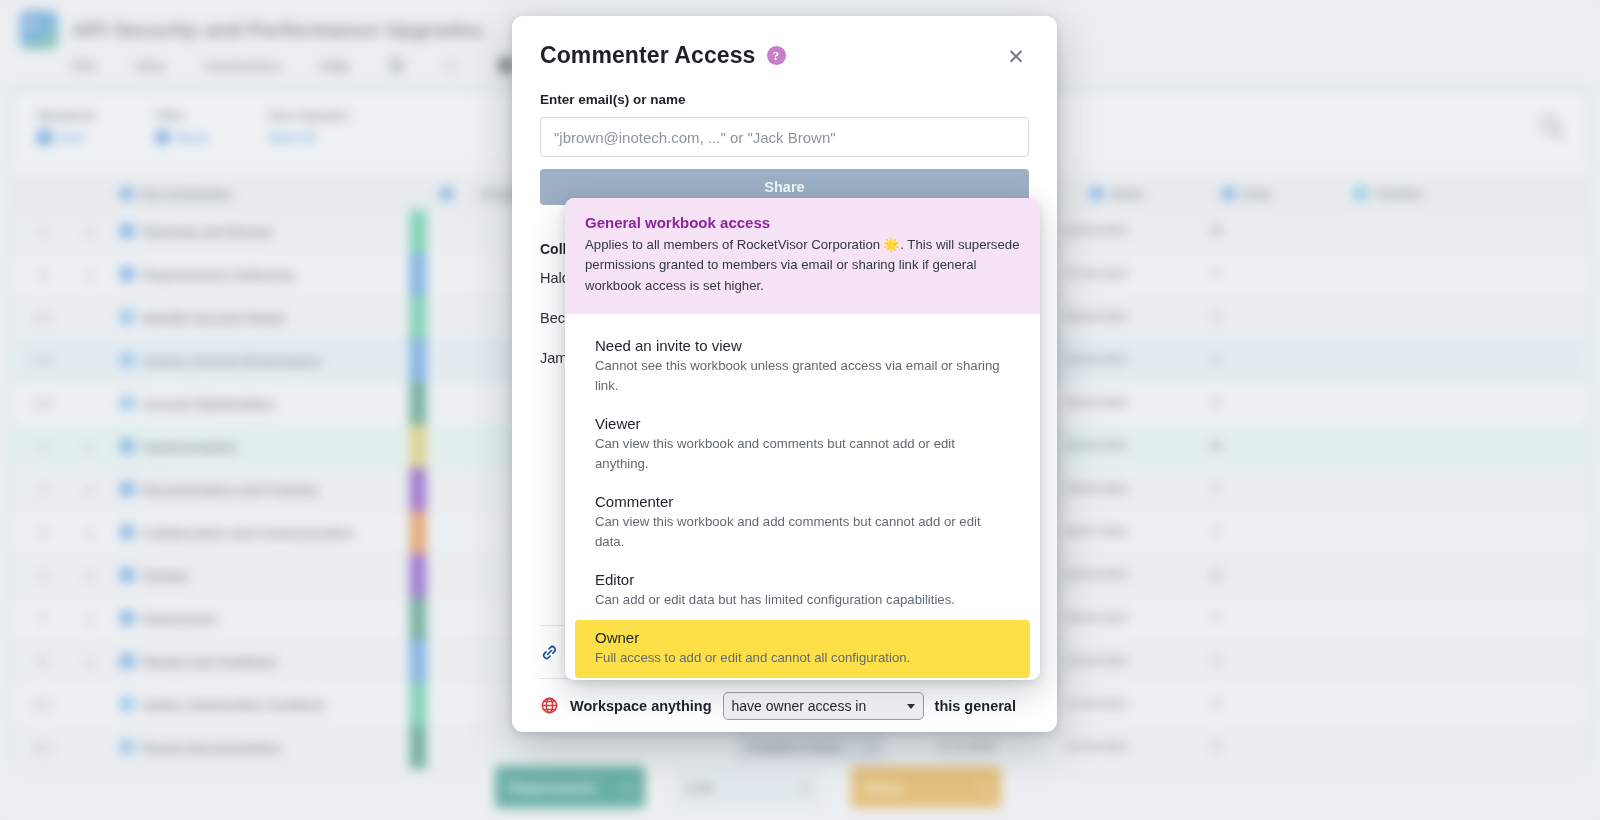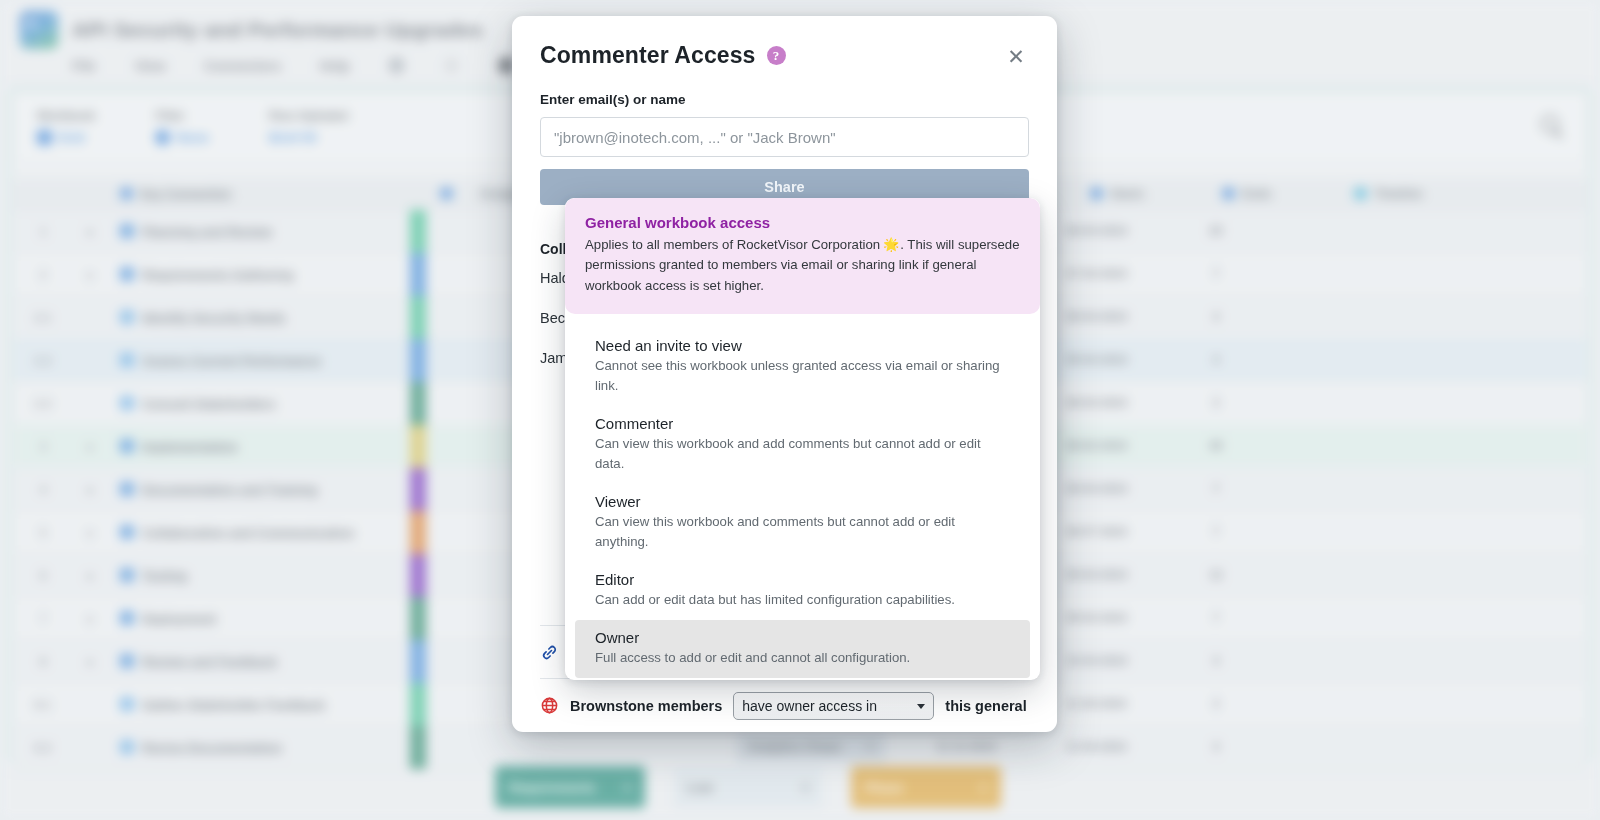--- a/index.html
+++ b/index.html
@@ -201,32 +201,32 @@
   
   #access-dd {
     position: absolute;
     left: 565px; top: 198px;
     width: 475px; height: 482px;
     background: #ffffff;
     border-radius: 9px;
     box-shadow: 0 12px 34px rgba(25,35,48,0.22), 0 2px 8px rgba(25,35,48,0.12);
     overflow: hidden;
   }
-  .dd-banner { background: #f6e4f6; padding: 16px 16px 18px 20px; border-radius: 10px; }
+  .dd-banner { background: #f6e4f6; padding: 16px 16px 18px 20px; }
   .dd-banner-title {
     font-size: 15px; font-weight: 700; color: #8f22a3; margin-bottom: 4px;
   }
   .dd-banner-body {
     font-size: 13.2px; line-height: 1.54; color: #33383d;
   }
   .emoji-star { color: #f5c518; }
 
   .dd-options { padding: 14px 10px 10px 10px; }
   .dd-opt { padding: 9px 20px 10px 20px; border-radius: 4px; cursor: pointer; }
-  .dd-opt.active { background: #e5e5e5; }
+  .dd-opt.active { background: #fde047; }
   .dd-opt-title { font-size: 15px; color: #1d2329; font-weight: 400; margin-bottom: 2px; }
   .dd-opt-desc { font-size: 13.2px; color: #626a71; line-height: 1.52; }
 </style>
 </head>
 <body>
 
 <div id="bg-app">
 
   <div class="bg-topbar">
     <div class="bg-title-row">
@@ -600,21 +600,21 @@
       </svg>
       <span>Sharing link</span>
     </div>
 
     <div class="ws-row">
       <svg class="icon-globe" viewBox="0 0 24 24" fill="none" stroke="#d93a3a" stroke-width="1.9">
         <circle cx="12" cy="12" r="9"></circle>
         <ellipse cx="12" cy="12" rx="4" ry="9"></ellipse>
         <path d="M3 12 h18 M4.6 7 h14.8 M4.6 17 h14.8"></path>
       </svg>
-      <span>Brownstone members</span>
+      <span>Workspace anything</span>
       <span class="ws-select-wrap">
         <select class="ws-select" id="ws-select"><option value="have owner access in">have owner access in</option><option value="have editor access in">have editor access in</option><option value="have commenter access in">have commenter access in</option><option value="have viewer access in">have viewer access in</option><option value="need an invite to view">need an invite to view</option></select>
       </span>
       <span>this general</span>
     </div>
   </div>
 </div>
 
 <div id="access-dd">
   <div class="dd-banner">
@@ -622,26 +622,26 @@
     <div class="dd-banner-body">
       <span>Applies to all members of RocketVisor Corporation </span><span class="emoji-star">🌟</span><span>. This will supersede permissions granted to members via email or sharing link if general workbook access is set higher.</span>
     </div>
   </div>
   <div class="dd-options" id="dd-options">
       <div class="dd-opt">
         <div class="dd-opt-title">Need an invite to view</div>
         <div class="dd-opt-desc">Cannot see this workbook unless granted access via email or sharing link.</div>
       </div>
       <div class="dd-opt">
+        <div class="dd-opt-title">Viewer</div>
+        <div class="dd-opt-desc">Can view this workbook and comments but cannot add or edit anything.</div>
+      </div>
+      <div class="dd-opt">
         <div class="dd-opt-title">Commenter</div>
         <div class="dd-opt-desc">Can view this workbook and add comments but cannot add or edit data.</div>
-      </div>
-      <div class="dd-opt">
-        <div class="dd-opt-title">Viewer</div>
-        <div class="dd-opt-desc">Can view this workbook and comments but cannot add or edit anything.</div>
       </div>
       <div class="dd-opt">
         <div class="dd-opt-title">Editor</div>
         <div class="dd-opt-desc">Can add or edit data but has limited configuration capabilities.</div>
       </div>
       <div class="dd-opt active">
         <div class="dd-opt-title">Owner</div>
         <div class="dd-opt-desc">Full access to add or edit and cannot all configuration.</div>
       </div>
     </div>

